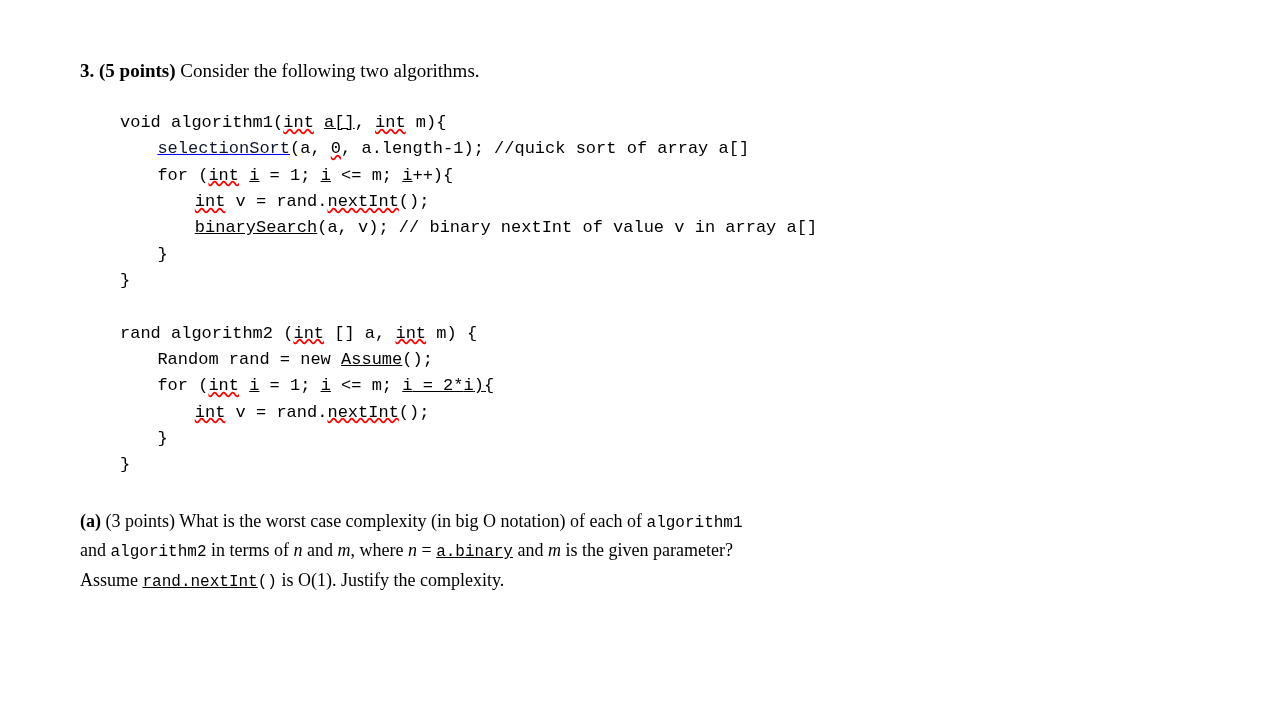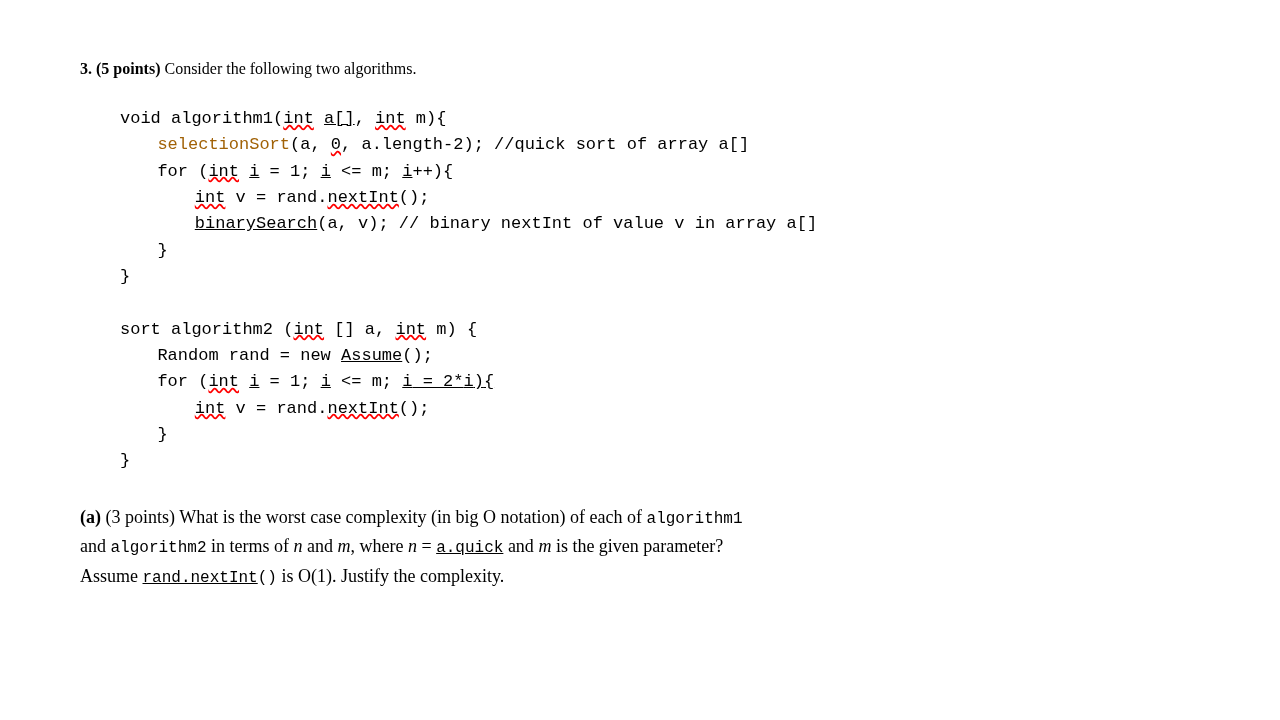--- a/index.html
+++ b/index.html
@@ -12,21 +12,21 @@
       background: #ffffff;
       font-family: Georgia, 'Times New Roman', Times, serif;
       font-size: 18px;
       color: #000000;
       width: 1280px;
       min-height: 720px;
       padding: 60px 80px;
     }
 
     .question-header {
-      font-size: 16px;
+      font-size: 19px;
       margin-bottom: 28px;
     }
 
     .question-header strong {
       font-weight: bold;
     }
 
     .code-block {
       font-family: 'Courier New', Courier, monospace;
       font-size: 17px;
@@ -44,22 +44,23 @@
     .indent2 { padding-left: 4.4em; }
 
     
     .wavy-red {
       text-decoration: underline wavy red;
       text-decoration-skip-ink: none;
     }
 
     
     .underline-blue {
+      text-decoration: underline;
       text-decoration-color: blue;
-      color: #a16207;
+      color: #0f172a;
     }
 
     
     .underline-black {
       text-decoration: underline;
     }
 
     .bold-label {
       font-weight: bold;
     }
@@ -87,48 +88,48 @@
   <div class="question-header">
     <strong>3.</strong>
     <strong>(5 points)</strong>
     <span>Consider the following two algorithms.</span>
   </div>
 
   <div class="code-block">
 
     <span class="code-line"><span>void algorithm1(</span><span class="wavy-red">int</span><span> </span><span class="underline-black">a[]</span><span>, </span><span class="wavy-red">int</span><span> m){</span></span>
 
-    <span class="code-line indent1"><span class="underline-blue">selectionSort</span><span>(a, </span><span class="wavy-red">0</span><span>, a.length-2); //quick sort of array a[]</span></span>
+    <span class="code-line indent1"><span class="underline-blue">selectionSort</span><span>(a, </span><span class="wavy-red">0</span><span>, a.length-1); //quick sort of array a[]</span></span>
 
     <span class="code-line indent1"><span>for (</span><span class="wavy-red">int</span><span> </span><span class="underline-black">i</span><span> = 1; </span><span class="underline-black">i</span><span> &lt;= m; </span><span class="underline-black">i</span><span>++){</span></span>
 
     <span class="code-line indent2"><span class="wavy-red">int</span><span> v = rand.</span><span class="wavy-red">nextInt</span><span>();</span></span>
 
     <span class="code-line indent2"><span class="underline-black">binarySearch</span><span>(a, v); // binary nextInt of value v in array a[]</span></span>
 
     <span class="code-line indent1">}</span>
     <span class="code-line">}</span>
 
     <span class="code-line">&nbsp;</span>
 
-    <span class="code-line"><span>sort algorithm2 (</span><span class="wavy-red">int</span><span> [] a, </span><span class="wavy-red">int</span><span> m) {</span></span>
+    <span class="code-line"><span>rand algorithm2 (</span><span class="wavy-red">int</span><span> [] a, </span><span class="wavy-red">int</span><span> m) {</span></span>
 
     <span class="code-line indent1"><span>Random rand = new </span><span class="underline-black">Assume</span><span>();</span></span>
 
     <span class="code-line indent1"><span>for (</span><span class="wavy-red">int</span><span> </span><span class="underline-black">i</span><span> = 1; </span><span class="underline-black">i</span><span> &lt;= m; </span><span class="wavy-red underline-black">i</span><span class="underline-black"> = 2*</span><span class="wavy-red underline-black">i</span><span class="underline-black">)</span><span class="underline-black">{</span></span>
 
     <span class="code-line indent2"><span class="wavy-red">int</span><span> v = rand.</span><span class="wavy-red">nextInt</span><span>();</span></span>
 
 
     <span class="code-line indent1">}</span>
     <span class="code-line">}</span>
   </div>
 
   <div class="part-a">
     <span class="bold-label">(a)</span>
     <span>(3 points) What is the worst case complexity (in big O notation) of each of </span><code class="inline">algorithm1</code>
     <br>
-    <span>and </span><code class="inline">algorithm2</code><span> in terms of <span class="italic-text">n</span> and <span class="italic-text">m</span>, where <span class="italic-text">n</span> = </span><code class="inline"><span class="underline-black">a.quick</span></code><span> and <span class="italic-text">m</span> is the given parameter?</span>
+    <span>and </span><code class="inline">algorithm2</code><span> in terms of <span class="italic-text">n</span> and <span class="italic-text">m</span>, where <span class="italic-text">n</span> = </span><code class="inline"><span class="underline-black">a.binary</span></code><span> and <span class="italic-text">m</span> is the given parameter?</span>
     <br>
     <span>Assume </span><code class="inline"><span class="underline-black">rand.nextInt</span>()</code><span> is O(1). Justify the complexity.</span>
   </div>
 
 </div>
 
 </body></html>

